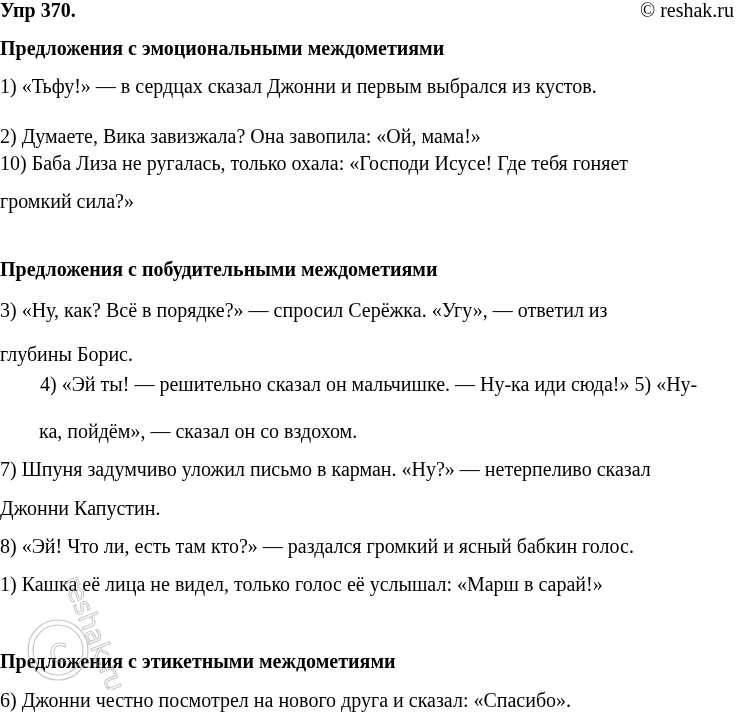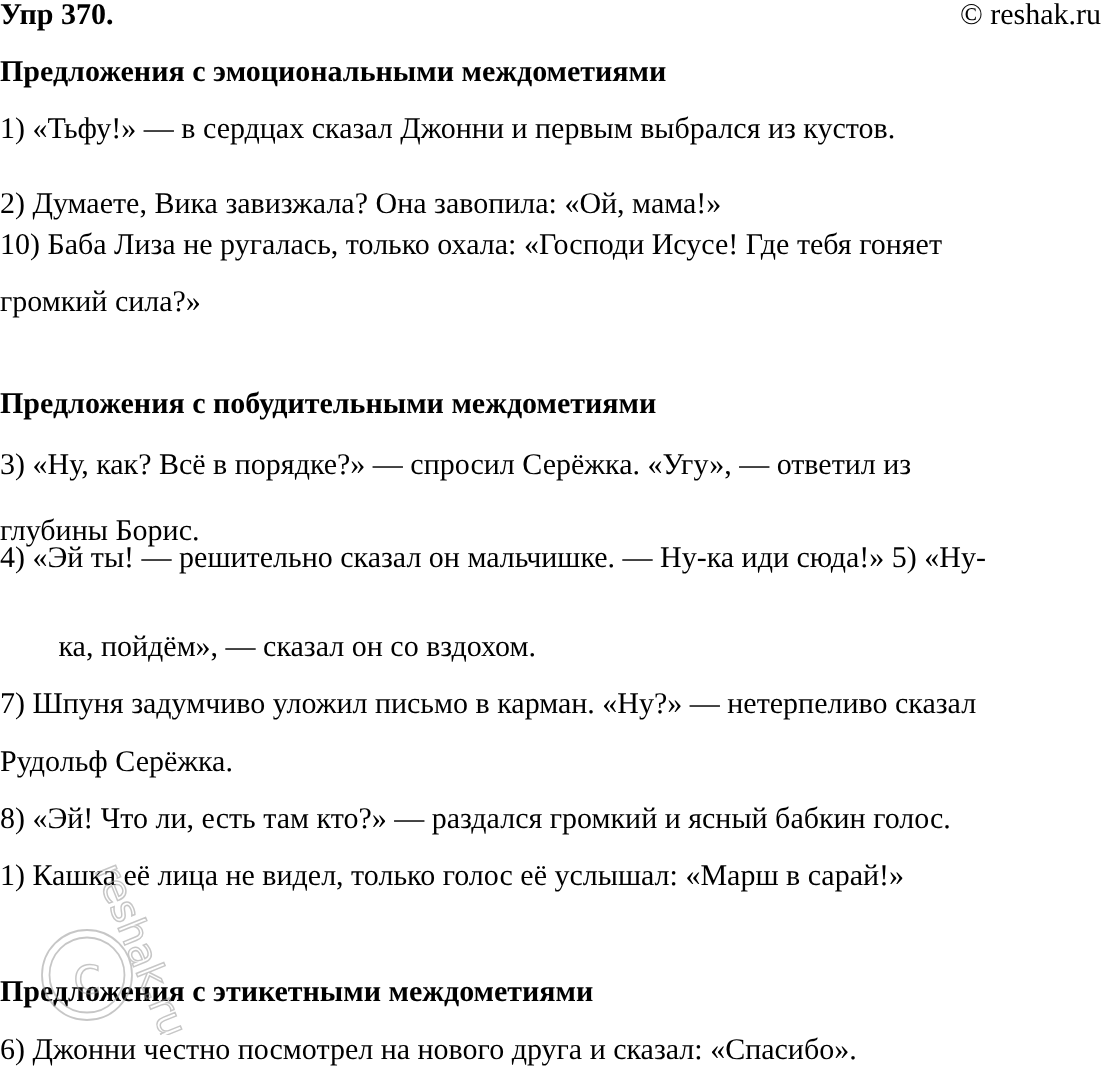--- a/index.html
+++ b/index.html
@@ -50,24 +50,24 @@
 
 <div class="line bold" style="top:36px;">Предложения с эмоциональными междометиями</div>
 <div class="line" style="top:74px;">1) «Тьфу!» — в сердцах сказал Джонни и первым выбрался из кустов.</div>
 <div class="line" style="top:124px;">2) Думаете, Вика завизжала? Она завопила: «Ой, мама!»</div>
 <div class="line" style="top:151px;">10) Баба Лиза не ругалась, только охала: «Господи Исусе! Где тебя гоняет</div>
 <div class="line" style="top:189px;">громкий сила?»</div>
 
 <div class="line bold" style="top:257px;text-align:center;">Предложения с побудительными междометиями</div>
 <div class="line" style="top:298px;">3) «Ну, как? Всё в порядке?» — спросил Серёжка. «Угу», — ответил из</div>
 <div class="line" style="top:342px;">глубины Борис.</div>
-<div class="line" style="top:360px;">4) «Эй ты! — решительно сказал он мальчишке. — Ну-ка иди сюда!» 5) «Ну-</div>
+<div class="line" style="top:372px;padding-left:40px;">4) «Эй ты! — решительно сказал он мальчишке. — Ну-ка иди сюда!» 5) «Ну-</div>
 <div class="line" style="top:419px;padding-left:39px;">ка, пойдём», — сказал он со вздохом.</div>
 <div class="line" style="top:457px;">7) Шпуня задумчиво уложил письмо в карман. «Ну?» — нетерпеливо сказал</div>
-<div class="line" style="top:496px;">Рудольф Серёжка.</div>
+<div class="line" style="top:496px;">Джонни Капустин.</div>
 <div class="line" style="top:534px;">8) «Эй! Что ли, есть там кто?» — раздался громкий и ясный бабкин голос.</div>
 <div class="line" style="top:572px;">1) Кашка её лица не видел, только голос её услышал: «Марш в сарай!»</div>
 
 <div class="line bold" style="top:649px;">Предложения с этикетными междометиями</div>
 <div class="line" style="top:688px;">6) Джонни честно посмотрел на нового друга и сказал: «Спасибо».</div>
 
 <svg class="watermark" viewBox="0 0 110 130">
   <circle cx="40" cy="90" r="30" fill="none" stroke="#999" stroke-width="1.2"></circle>
   <circle cx="40" cy="90" r="25" fill="none" stroke="#999" stroke-width="1.2"></circle>
   <text x="40" y="102" text-anchor="middle" font-family="DejaVu Sans, sans-serif" font-size="34" fill="none" stroke="#999" stroke-width="1">c</text>

